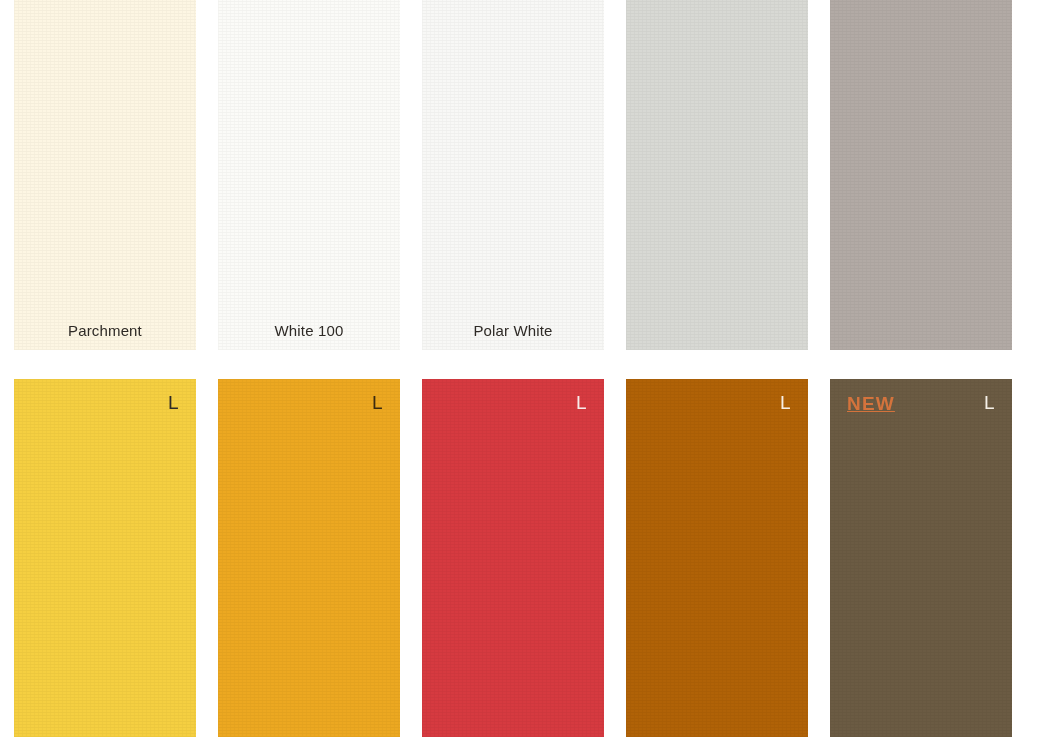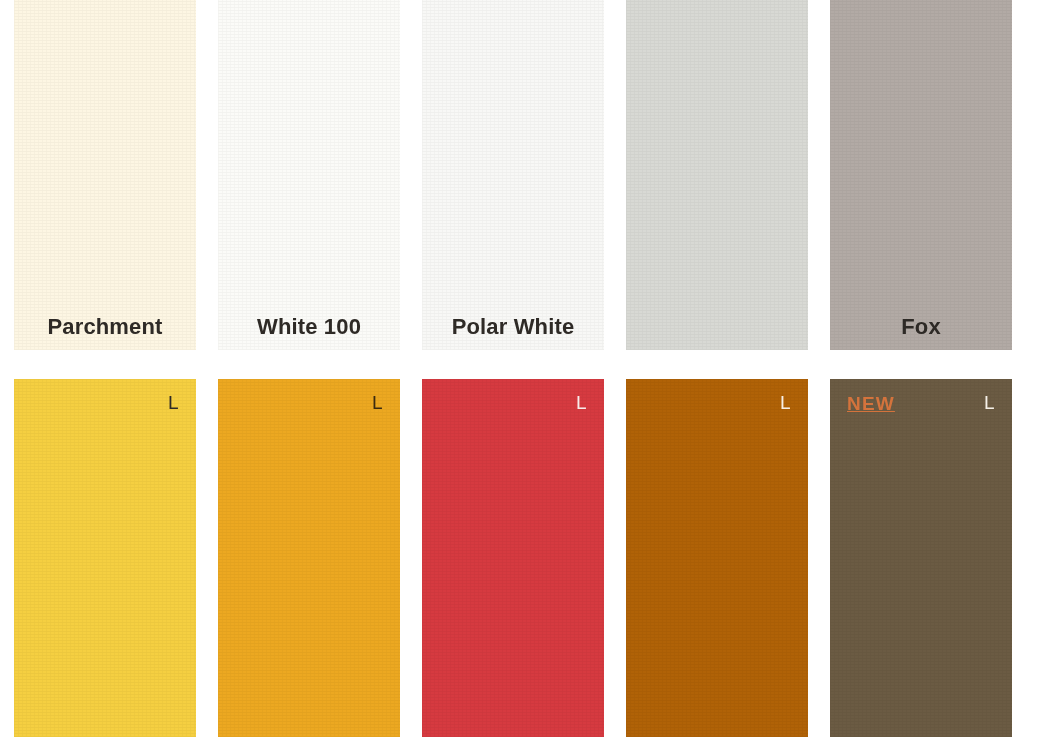--- a/index.html
+++ b/index.html
@@ -98,23 +98,23 @@
     z-index: 3;
     text-decoration: underline;
   }
 
   .swatch-label {
     position: absolute;
     left: 0;
     right: 0;
     bottom: 10px;
     text-align: center;
-    font-size: 22px;
+    font-size: 15px;
     line-height: 1.2;
-    font-weight: 700;
+    font-weight: 400;
     letter-spacing: 0.15px;
     z-index: 3;
     white-space: nowrap;
   }
 </style>
 </head>
 <body>
 
 <div class="swatch-grid">
 
@@ -139,21 +139,20 @@
     </div>
 
     <div class="swatch-cell">
       <div class="swatch-chip" style="background: rgb(216, 217, 212);"></div>
 
     </div>
 
     <div class="swatch-cell">
       <div class="swatch-chip" style="background: rgb(178, 170, 165);"></div>
 
-      <span class="swatch-label" style="color: rgb(46, 42, 38);">Fox</span>
     </div>
 
   </div>
 
   <div class="swatch-row row-bottom">
 
     <div class="swatch-cell">
       <div class="swatch-chip" style="background: rgb(245, 207, 65);"></div>
       <span class="badge-size" style="color: rgb(46, 42, 38);">L</span>
 

